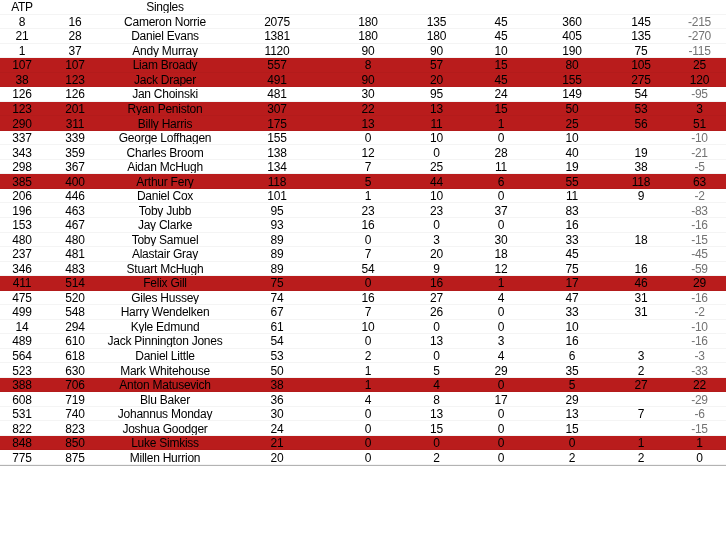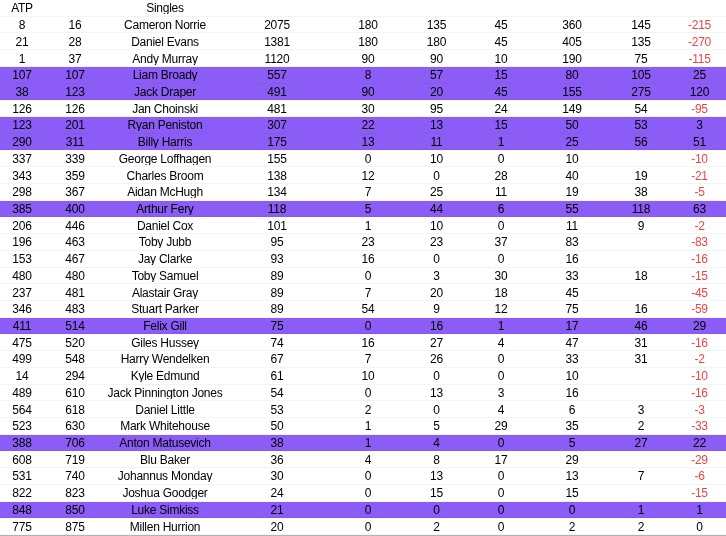--- a/index.html
+++ b/index.html
@@ -1,38 +1,38 @@
 <!DOCTYPE html>
 <html><head>
 <meta charset="utf-8">
 <style>
   html,body{margin:0;padding:0;background:#ffffff;}
   body{width:726px;height:536px;overflow:hidden;}
   .sheet{
-    width:726px;height:536px;box-sizing:border-box;
+    width:726px;height:466px;box-sizing:border-box;
     border-bottom:1px solid #b3b3b3;
     font-family:"Liberation Sans","DejaVu Sans",sans-serif;
     font-size:12px;letter-spacing:-0.25px;color:#000;
     display:flex;flex-direction:column;background:#ffffff;
   }
   .row{
     flex:1 1 0;min-height:0;
     display:grid;
     grid-template-columns:44px 62px 118px 106px 76px 61px 68px 74px 64px 53px;
     align-items:center;
     box-sizing:border-box;
     border-bottom:1px solid rgba(0,0,0,0.045);
     background:#ffffff;
   }
-  .row.hl{background:#8b5cf6;border-bottom-color:rgba(0,0,0,0.03);}
+  .row.hl{background:#b91c1c;border-bottom-color:rgba(0,0,0,0.03);}
   .cell{
     text-align:center;white-space:nowrap;overflow:hidden;
     line-height:1;padding-top:1px;
   }
-  .neg{color:#ef4444;}
+  .neg{color:#737373;}
   .c1{grid-column:1}.c3{grid-column:3}.c5s4{grid-column:5 / span 4}
 </style>
 </head>
 <body>
 
 <div class="sheet">
   <div class="row">
     <div class="cell c1">ATP</div>
     <div class="cell c3">Singles</div>
   </div>
@@ -236,21 +236,21 @@
       <div class="cell">7</div>
       <div class="cell">20</div>
       <div class="cell">18</div>
       <div class="cell">45</div>
       <div class="cell"></div>
       <div class="cell neg">-45</div>
     </div>
     <div class="row">
       <div class="cell">346</div>
       <div class="cell">483</div>
-      <div class="cell">Stuart Parker</div>
+      <div class="cell">Stuart McHugh</div>
       <div class="cell">89</div>
       <div class="cell">54</div>
       <div class="cell">9</div>
       <div class="cell">12</div>
       <div class="cell">75</div>
       <div class="cell">16</div>
       <div class="cell neg">-59</div>
     </div>
     <div class="row hl">
       <div class="cell">411</div>

